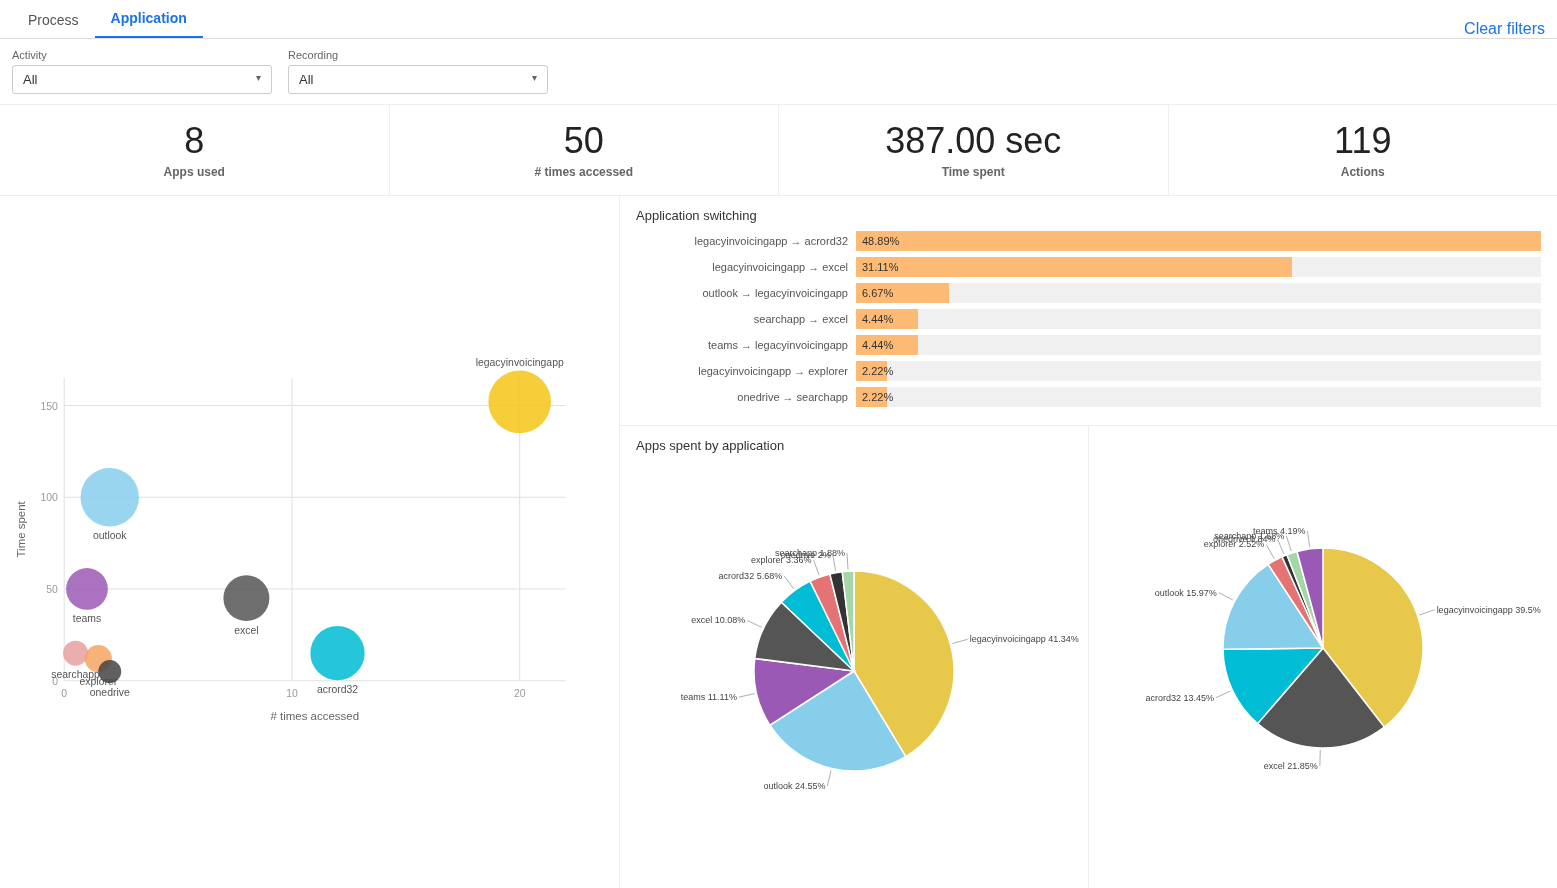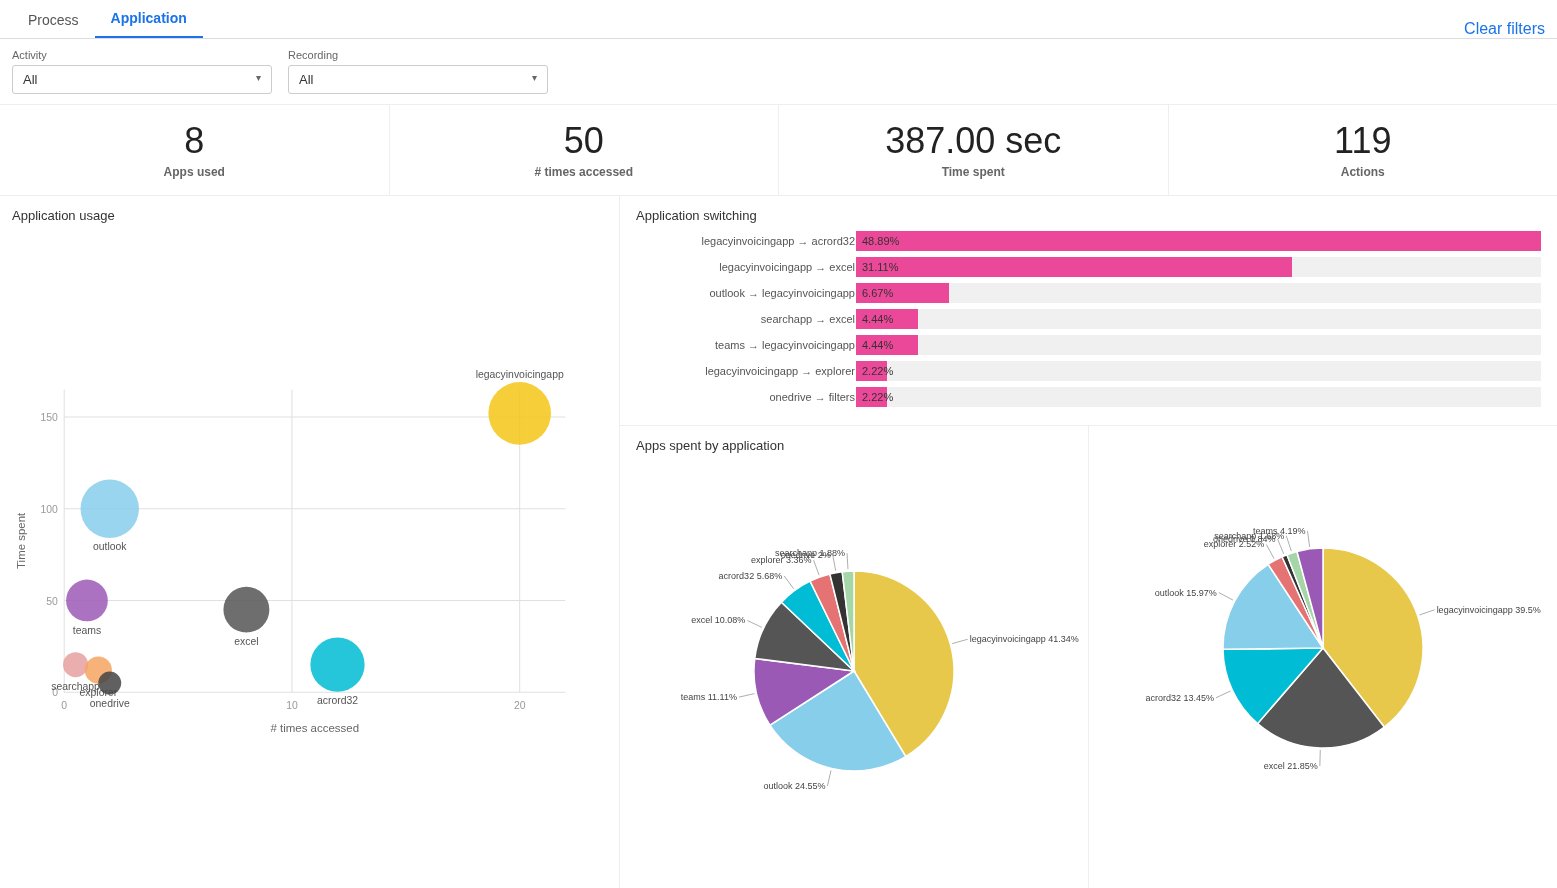--- a/index.html
+++ b/index.html
@@ -27,23 +27,23 @@
     .right-panel { flex: 1; display: flex; flex-direction: column; overflow: hidden; }
 
     .section-title { font-size: 13px; color: #333; margin-bottom: 8px; font-weight: 400; }
 
     
     .scatter-container { position: relative; flex: 1; }
 
     
     .app-switching { padding: 12px 16px; border-bottom: 1px solid #eee; }
     .bar-row { display: flex; align-items: center; margin-bottom: 6px; }
-    .bar-label { width: 220px; text-align: right; font-size: 11px; color: #555; padding-right: 1px; flex-shrink: 0; }
+    .bar-label { width: 220px; text-align: right; font-size: 11px; color: #555; padding-right: 8px; flex-shrink: 0; }
     .bar-track { flex: 1; background: #f0f0f0; height: 20px; position: relative; }
-    .bar-fill { height: 100%; background: #ec4899; display: flex; align-items: center; }
+    .bar-fill { height: 100%; background: #fdba74; display: flex; align-items: center; }
     .bar-value { font-size: 11px; color: #333; margin-left: 6px; white-space: nowrap; }
 
     
     .bottom-charts { display: flex; flex: 1; }
     .pie-section { flex: 1; padding: 12px 16px; border-right: 1px solid #eee; }
     .pie-section:last-child { border-right: none; }
     .pie-wrapper { display: flex; align-items: center; justify-content: center; height: calc(100% - 24px); position: relative; }
 
     .chevron-down { font-size: 10px; color: #666; }
   </style>
@@ -89,21 +89,20 @@
     </div>
     <div class="stat-card">
       <div class="stat-value">119</div>
       <div class="stat-label">Actions</div>
     </div>
   </div>
 
 <div class="main-content">
 
   <div class="left-panel">
-    <div class="section-title">Application usage</div>
     <div class="scatter-container">
       <svg id="scatter-svg" style="width:100%;height:100%;overflow:visible;" viewBox="0 0 570 340">
           <line x1="50" y1="300" x2="530" y2="300" stroke="#e0e0e0" stroke-width="1"></line>
           <text x="44" y="304" text-anchor="end" font-size="10" fill="#999">0</text>
           <line x1="50" y1="212.12121212121212" x2="530" y2="212.12121212121212" stroke="#e0e0e0" stroke-width="1"></line>
           <text x="44" y="216.12121212121212" text-anchor="end" font-size="10" fill="#999">50</text>
           <line x1="50" y1="124.24242424242425" x2="530" y2="124.24242424242425" stroke="#e0e0e0" stroke-width="1"></line>
           <text x="44" y="128.24242424242425" text-anchor="end" font-size="10" fill="#999">100</text>
           <line x1="50" y1="36.363636363636374" x2="530" y2="36.363636363636374" stroke="#e0e0e0" stroke-width="1"></line>
           <text x="44" y="40.363636363636374" text-anchor="end" font-size="10" fill="#999">150</text>
@@ -182,21 +181,21 @@
   </div>
           <div class="bar-row">
     <span class="bar-label">legacyinvoicingapp → explorer</span>
     <div class="bar-track">
       <div class="bar-fill" style="width:4.54080589077521%">
         <span class="bar-value">2.22%</span>
       </div>
     </div>
   </div>
           <div class="bar-row">
-    <span class="bar-label">onedrive → filters</span>
+    <span class="bar-label">onedrive → searchapp</span>
     <div class="bar-track">
       <div class="bar-fill" style="width:4.54080589077521%">
         <span class="bar-value">2.22%</span>
       </div>
     </div>
   </div>
         </div>
     </div>
 
     <div class="bottom-charts">

